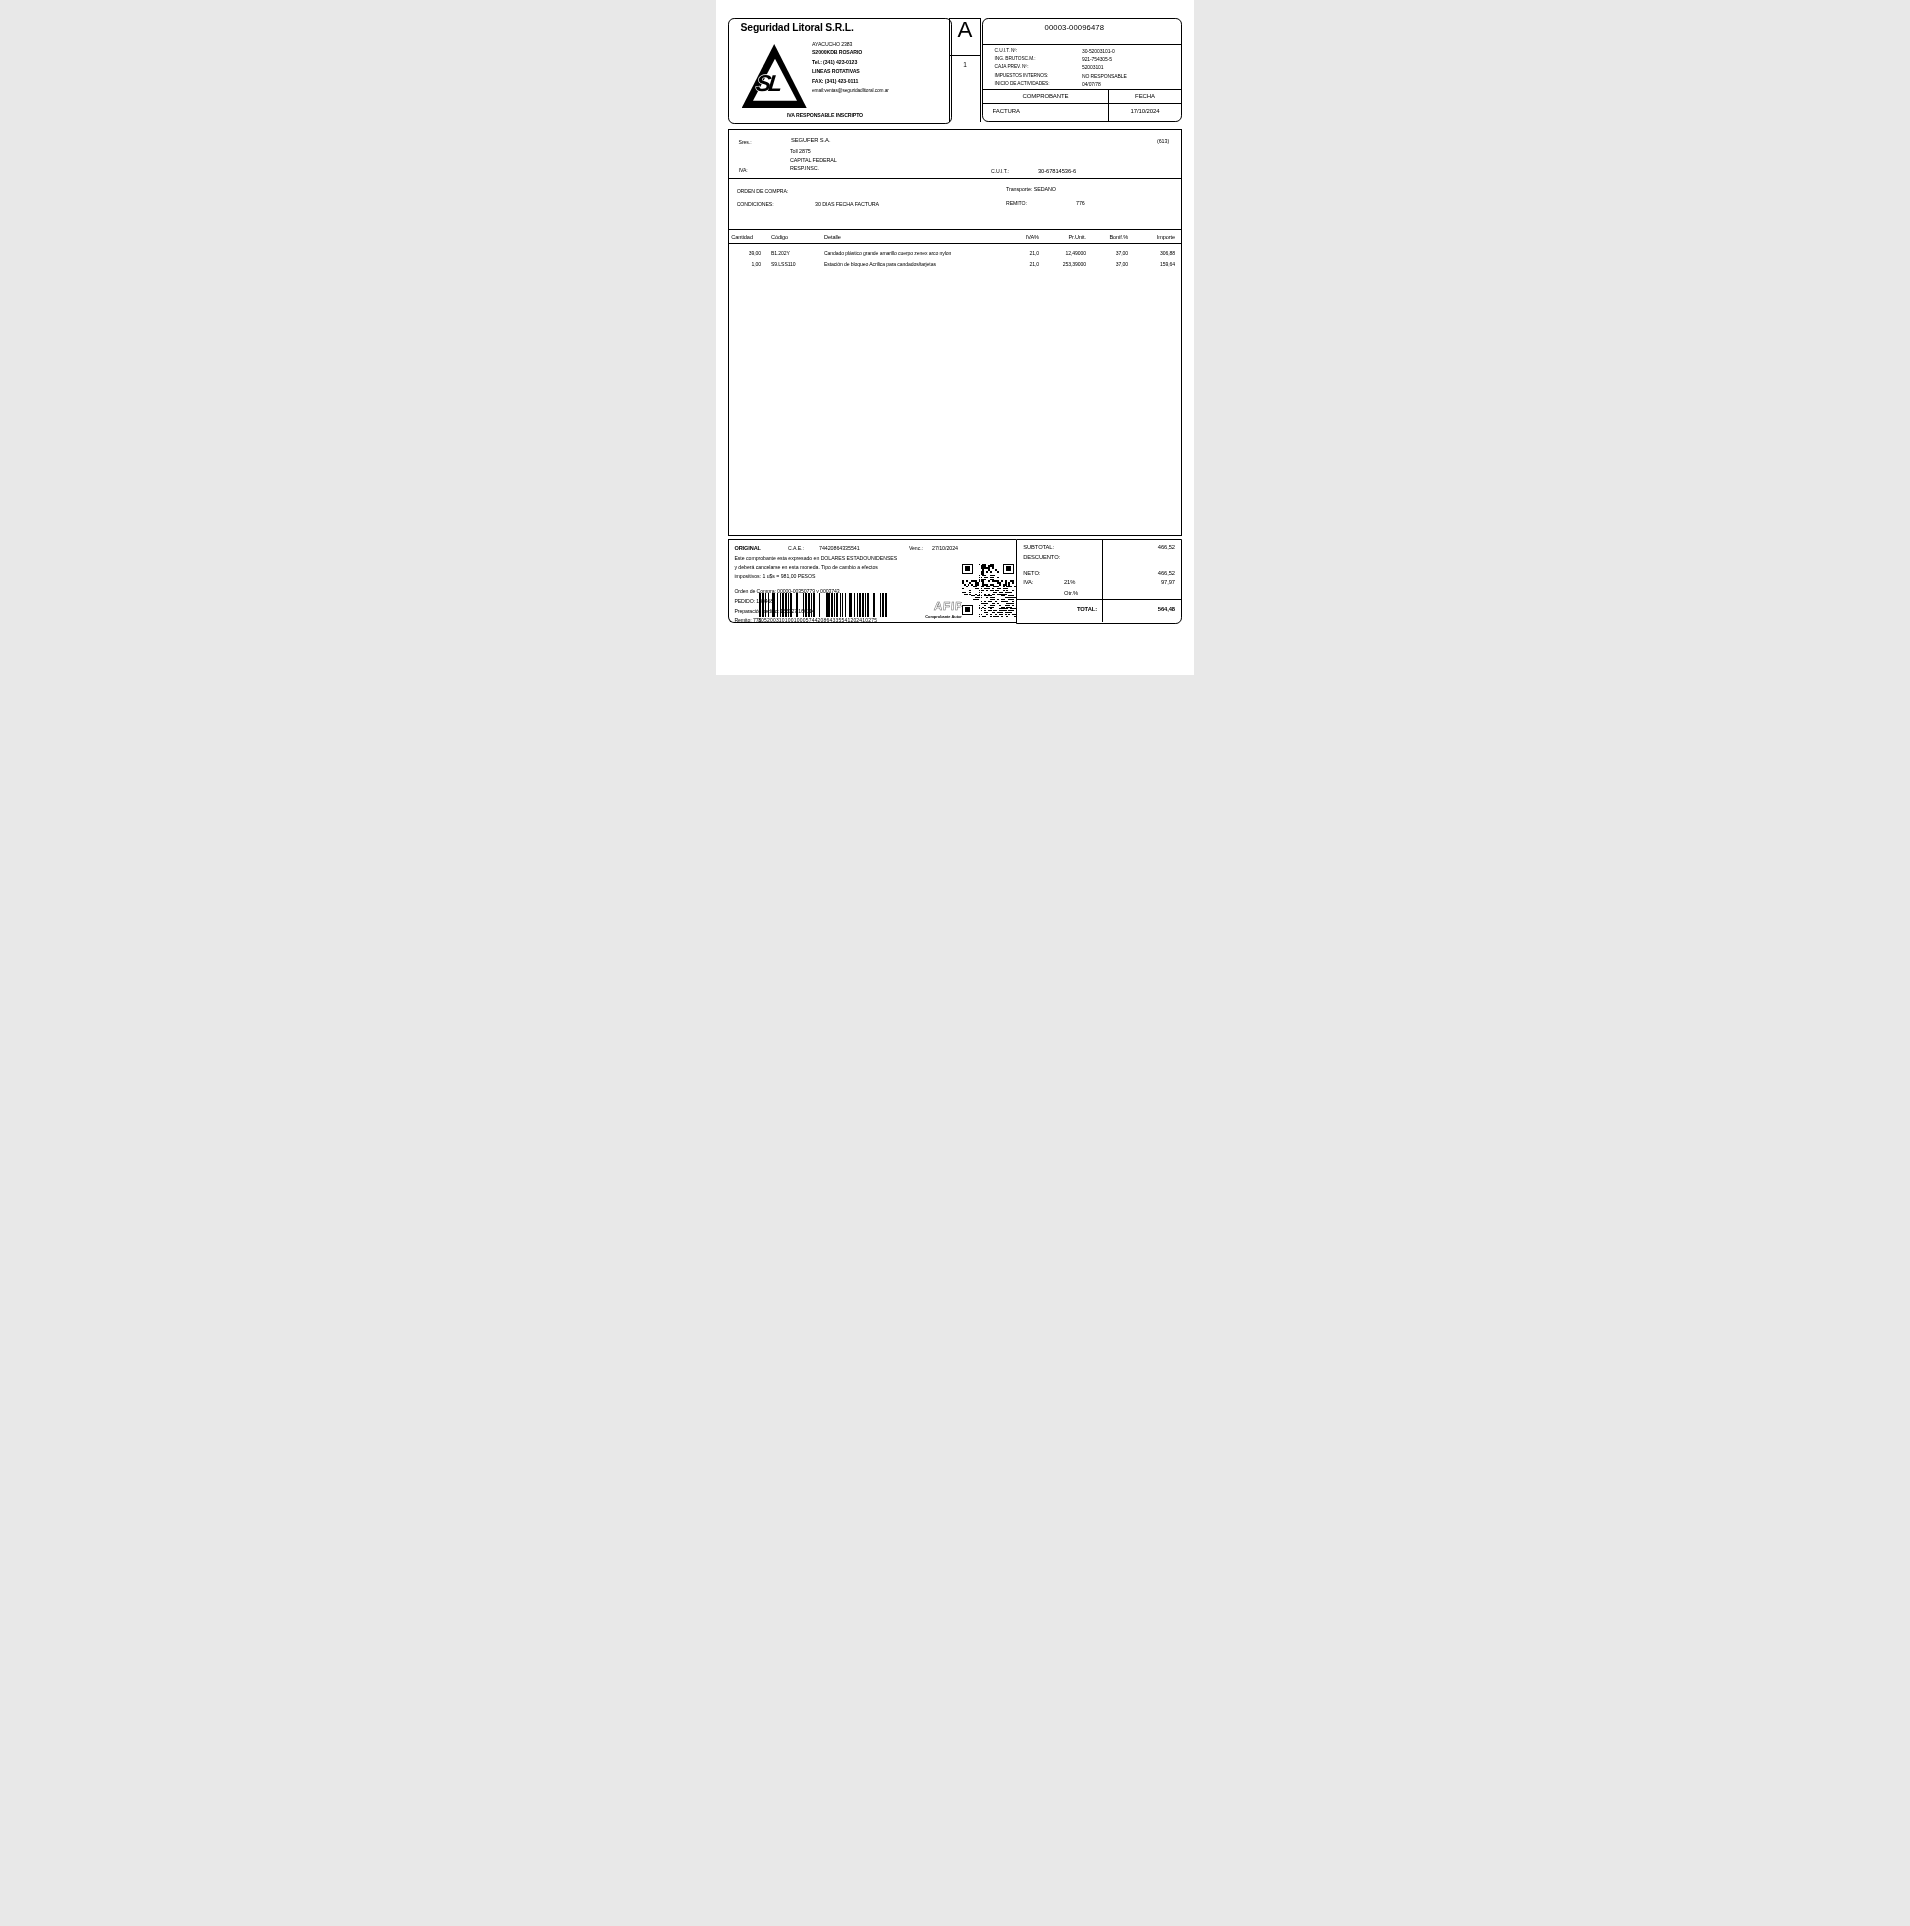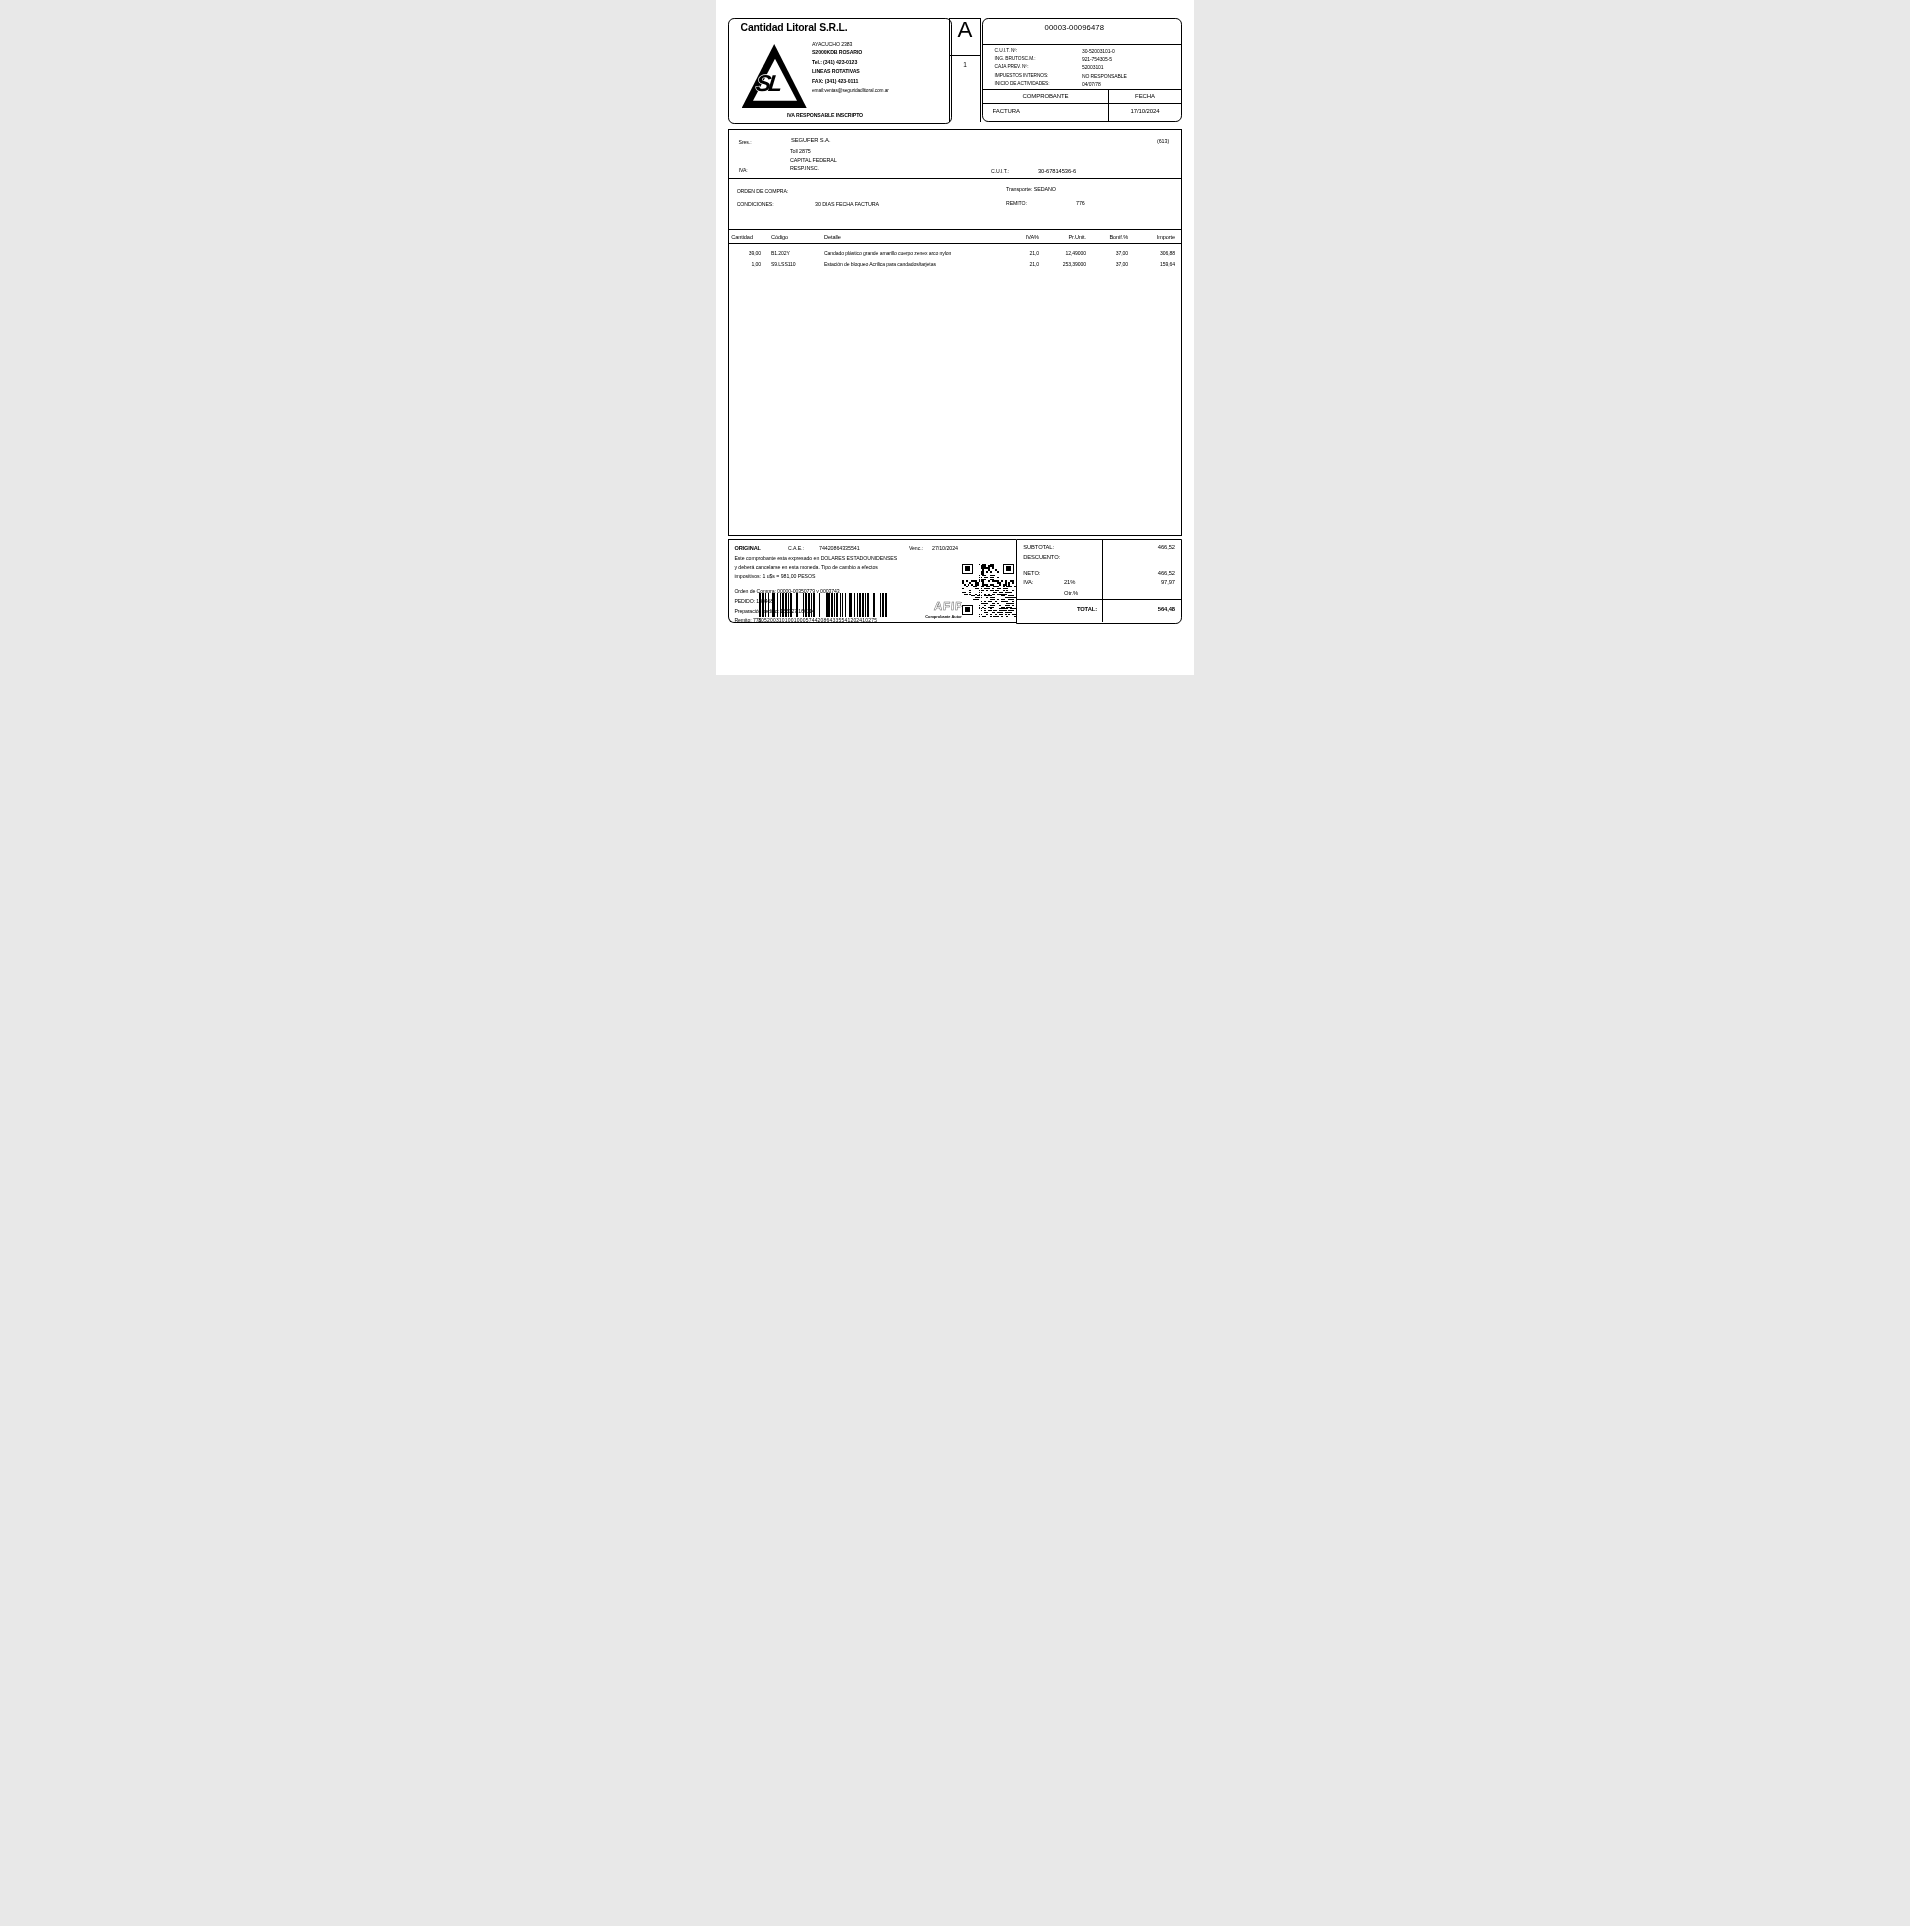--- a/index.html
+++ b/index.html
@@ -86,21 +86,21 @@
   .tot-mid{left:47px;font-size:5.8px;}
   .tot-val{left:89px;top:0;width:69px;text-align:right;font-size:5.8px;}
   .tot-div{left:0;top:59px;width:100%;height:1.2px;background:#000;}
 </style>
 </head>
 <body>
 
 <div class="page">
 
   <div class="abs company-box">
-    <div class="abs company-name">Cantidad Litoral S.R.L.</div>
+    <div class="abs company-name">Seguridad Litoral S.R.L.</div>
     <div class="abs logo-outer"></div>
     <div class="abs logo-inner"></div>
     <div class="abs logo-sl">SL</div>
     <div class="abs addr" style="top:22px;">AYACUCHO 2383</div>
     <div class="abs addr b" style="top:30px;">S2000KDB ROSARIO</div>
     <div class="abs addr b" style="top:40px;">Tel.: (341) 423-0123</div>
     <div class="abs addr b" style="top:49px;">LINEAS ROTATIVAS</div>
     <div class="abs addr b" style="top:59px;">FAX: (341) 423-0111</div>
     <div class="abs addr addr-email" style="top:69px;">email:ventas@seguridadlitoral.com.ar</div>
     <div class="abs iva-status">IVA RESPONSABLE INSCRIPTO</div>

